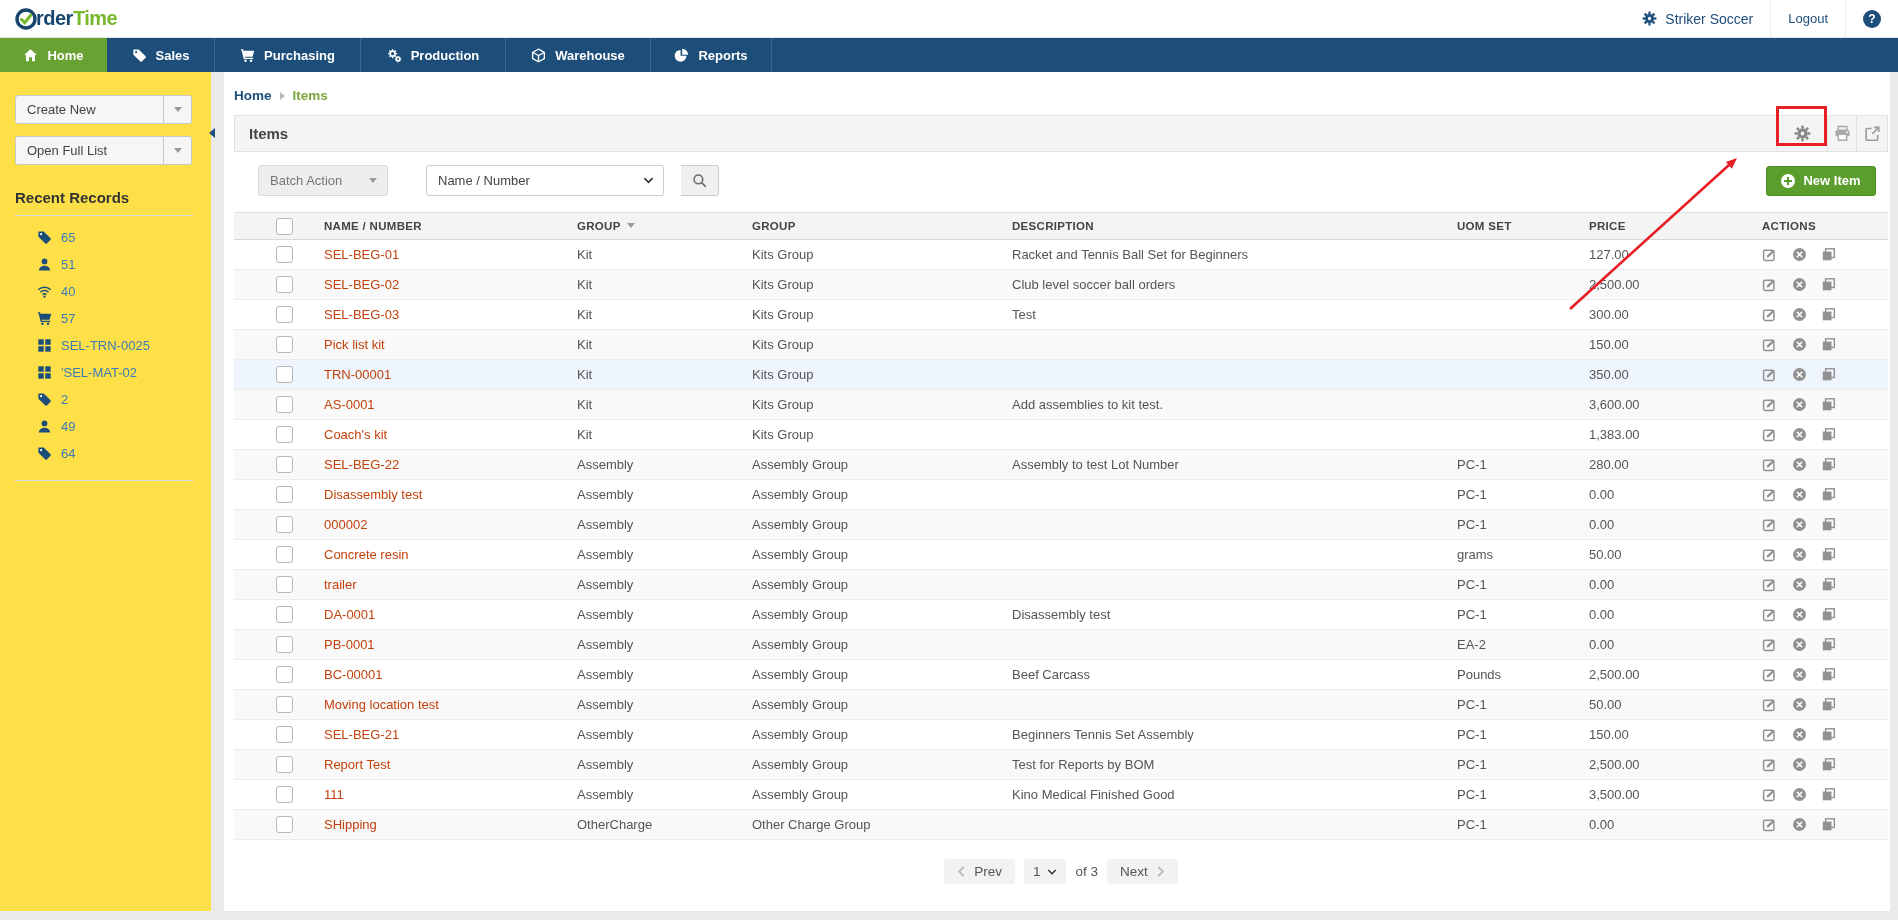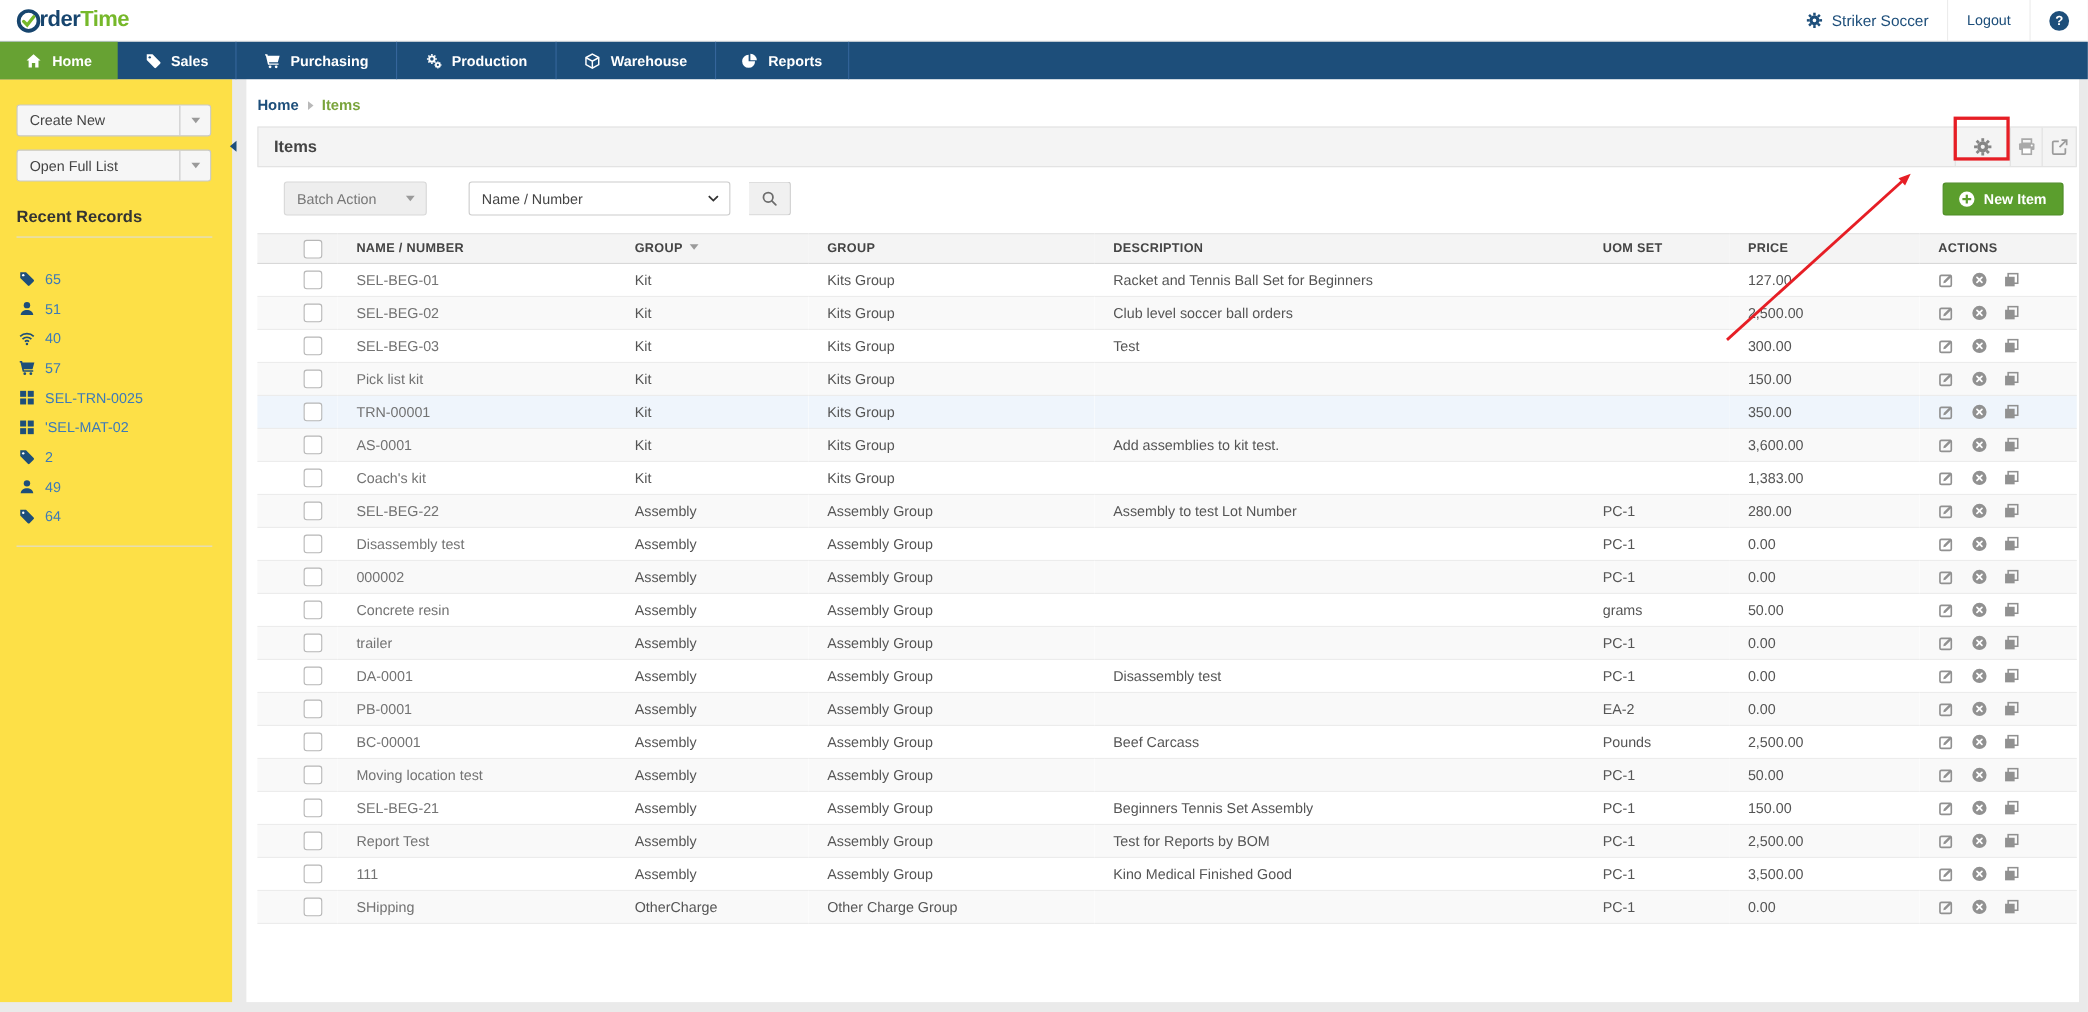--- a/index.html
+++ b/index.html
@@ -39,21 +39,21 @@
     border:1px solid #c9c9c9; border-radius:3px; display:flex; align-items:center;
     font-size:13px; color:#444; padding-left:11px; cursor:pointer; }
   .side-btn.first { margin-top:23px; }
   .side-btn + .side-btn { margin-top:12px; }
   .side-btn .caret-box { position:absolute; right:0; top:0; bottom:0; width:28px;
     border-left:1px solid #c9c9c9; display:flex; align-items:center; justify-content:center; }
   .tri-down { width:0; height:0; border-left:4.5px solid transparent; border-right:4.5px solid transparent;
     border-top:5.5px solid #9a9a9a; }
   .recent-title { margin:24px 15px 0; font-size:15px; font-weight:700; color:#333; }
   .side-div { border-top:1px solid #ddd; margin:9px 18px 0 15px; }
-  .recent-list { list-style:none; margin-top:24px; }
+  .recent-list { list-style:none; margin-top:8px;padding-left:20px; }
   .rec { height:27px; display:flex; align-items:center; padding-left:16px; cursor:pointer; }
   .rec-ic { width:16px; height:16px; color:#1d4e7a; display:flex; align-items:center; justify-content:center; }
   .rec-ic svg { width:15px; height:15px; }
   .rec-label { margin-left:9px; font-size:13px; color:#3d7ab8; }
   .collapse-arrow { position:absolute; left:209px; top:128px; width:0; height:0; z-index:6;
     border-top:5.5px solid transparent; border-bottom:5.5px solid transparent;
     border-right:6.5px solid #1d4e7a; cursor:pointer; }
 
   
   .content { position:absolute; left:224px; top:72px; width:1666px; bottom:9px; background:#fff; }
@@ -104,21 +104,21 @@
   thead th { height:27px; background:#f4f4f4; border-top:1px solid #e0e0e0;
     border-bottom:1px solid #d8d8d8; font-size:11.5px; color:#444; text-align:left;
     padding-left:17px; letter-spacing:0.3px; white-space:nowrap; }
   tbody td { height:30px; border-bottom:1px solid #ececec; font-size:13px; color:#555;
     padding-left:17px; white-space:nowrap; overflow:hidden; }
   tbody tr:nth-child(even) td { background:#f9f9f9; }
   tbody tr.hl td { background:#eff5fc; }
   .c-cb { padding-left:42px !important; }
   .cb { display:inline-block; width:17px; height:17px; background:#fff; border:1px solid #b7b7b7;
     border-radius:3px; vertical-align:middle; cursor:pointer; }
-  td.c-name a { color:#737373; text-decoration:none; cursor:pointer; }
+  td.c-name a { color:#c2410c; text-decoration:none; cursor:pointer; }
   .sort-caret { display:inline-block; width:0; height:0; margin-left:6px;
     border-left:4px solid transparent; border-right:4px solid transparent;
     border-top:5px solid #9a9a9a; vertical-align:2px; }
   .c-act .act { display:inline-flex; width:16px; height:16px; margin-right:10px; color:#919191;
     vertical-align:middle; cursor:pointer; }
   .c-act svg { width:15px; height:15px; }
 
   
   .pagination { margin-top:19px; display:flex; justify-content:center; align-items:center;
     gap:9px; font-size:13.5px; color:#555; }
@@ -1020,20 +1020,41 @@
                 <svg viewBox="0 0 16 16">
                   <rect x="4.9" y="1.9" width="9.3" height="9.3" fill="none" stroke="currentColor" stroke-width="1.5"></rect>
                   <rect x="1.9" y="4.9" width="9.3" height="9.3" fill="currentColor"></rect>
                 </svg>
               </span>
     </td>
   </tr>
         </tbody>
     </table>
 
+    <div class="pagination">
+      <div class="pg-btn">
+        <svg class="pg-chev" viewBox="0 0 8 12" fill="none" stroke="currentColor" stroke-width="1.8">
+            <path d="M6.5 1 1.5 6l5 5"></path>
+          </svg>
+        <span>Prev</span>
+      </div>
+      <div class="page-select">
+        <span>1</span>
+        <svg class="sel-chev" viewBox="0 0 12 12" fill="none" stroke="currentColor" stroke-width="1.8">
+            <path d="M1.5 3.5 6 8l4.5-4.5"></path>
+          </svg>
+      </div>
+      <span>of 3</span>
+      <div class="pg-btn">
+        <span>Next</span>
+        <svg class="pg-chev" viewBox="0 0 8 12" fill="none" stroke="currentColor" stroke-width="1.8">
+            <path d="M1.5 1l5 5-5 5"></path>
+          </svg>
+      </div>
+    </div>
   </section>
 </main>
 
 <div class="anno-box"></div>
 <svg class="anno-arrow" width="1898" height="920" viewBox="0 0 1898 920">
   <line x1="1570" y1="309" x2="1729" y2="165" stroke="#e61e25" stroke-width="2.6"></line>
   <polygon points="1737,158 1731.9,168.7 1725.9,162.1" fill="#e61e25"></polygon>
 </svg>
 
 </body></html>

